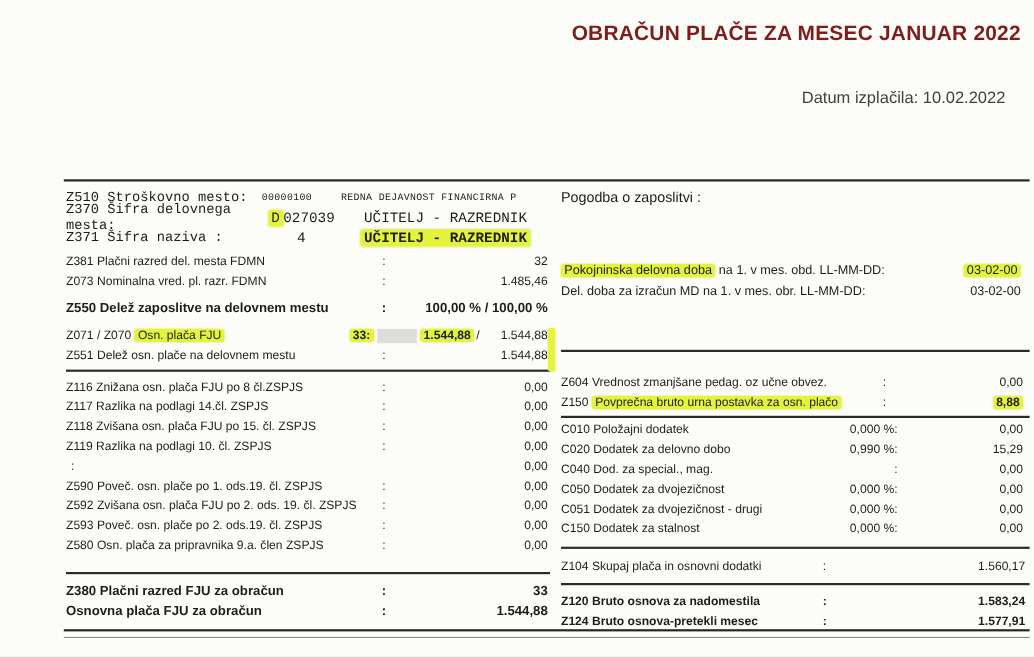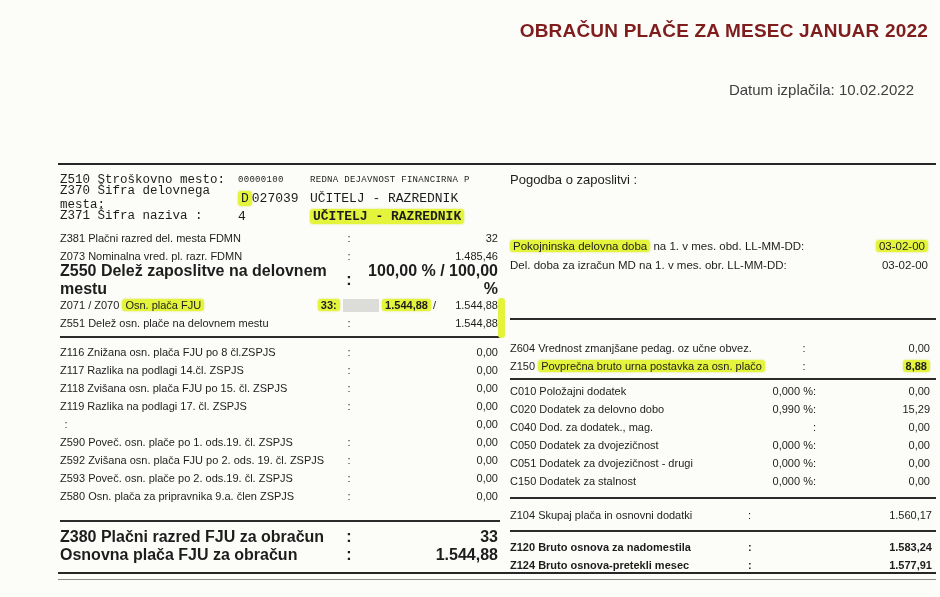--- a/index.html
+++ b/index.html
@@ -27,27 +27,27 @@
   .hline { height:2px; background:#2b2b2b; }
   
   .col-left  { position:absolute; left:60px; top:171px; width:440px; }
   .col-right { position:absolute; left:510px; top:172px; width:426px; }
   
   .irow { display:flex; align-items:center; height:18px; font-size:12.5px;font-family:Liberation Mono, monospace; }
   .irow .icode { width:178px; }
   .irow .iv1 { width:72px; }
   .irow .iv2 { flex:1; }
   .small-caps-val { font-size:9px; letter-spacing:.3px; }
-  .big-val { font-size:13px; }
+  .big-val { font-size:13px;text-align:center; }
   .lrow { display:flex; align-items:center; height:18px; font-size:11px; }
   .lrow .lbl { width:283px; }
   .lrow .colon { width:12px; text-align:center; }
   .lrow .val { flex:1; text-align:right; padding-right:2px; }
   .bold { font-weight:bold; }
-  .fs12 { font-size:16px; }
+  .fs12 { font-size:12px; }
   
   .rrow { display:flex; align-items:center; height:18px; font-size:11px; }
   .rrow .rlbl { width:288px; }
   .rrow .rcolon { width:12px; text-align:center; }
   .rrow .rval { flex:1; text-align:right; padding-right:6px; }
   .crow { display:flex; align-items:flex-start; height:18px; font-size:11px; }
   .crow .clbl { flex:1; }
   .crow .cpct { width:80px; text-align:right; }
   .crow .cval { width:120px; text-align:right; padding-right:6px; }
   .trow { display:flex; align-items:center; height:18px; font-size:11px; }
@@ -136,21 +136,21 @@
           <span class="lbl">Z117 Razlika na podlagi 14.čl. ZSPJS</span>
           <span class="colon">:</span>
           <span class="val">0,00</span>
         </div>
       <div class="lrow">
           <span class="lbl">Z118 Zvišana osn. plača FJU po 15. čl.  ZSPJS</span>
           <span class="colon">:</span>
           <span class="val">0,00</span>
         </div>
       <div class="lrow">
-          <span class="lbl">Z119 Razlika na podlagi 17. čl. ZSPJS</span>
+          <span class="lbl">Z119 Razlika na podlagi 10. čl. ZSPJS</span>
           <span class="colon">:</span>
           <span class="val">0,00</span>
         </div>
       <div class="lrow">
           <span class="colon">:</span>
           <span class="val">0,00</span>
         </div>
       <div class="lrow">
           <span class="lbl">Z590 Poveč. osn. plače po 1. ods.19. čl. ZSPJS</span>
           <span class="colon">:</span>
@@ -228,21 +228,21 @@
           <span class="clbl">C010 Položajni dodatek</span>
           <span class="cpct">0,000 %:</span>
           <span class="cval">0,00</span>
         </div>
       <div class="crow">
           <span class="clbl">C020 Dodatek za delovno dobo</span>
           <span class="cpct">0,990 %:</span>
           <span class="cval">15,29</span>
         </div>
       <div class="crow">
-          <span class="clbl">C040 Dod. za dodatek., mag.</span>
+          <span class="clbl">C040 Dod. za special., mag.</span>
           <span class="cpct">:</span>
           <span class="cval">0,00</span>
         </div>
       <div class="crow">
           <span class="clbl">C050 Dodatek za dvojezičnost</span>
           <span class="cpct">0,000 %:</span>
           <span class="cval">0,00</span>
         </div>
       <div class="crow">
           <span class="clbl">C051 Dodatek za dvojezičnost - drugi</span>

